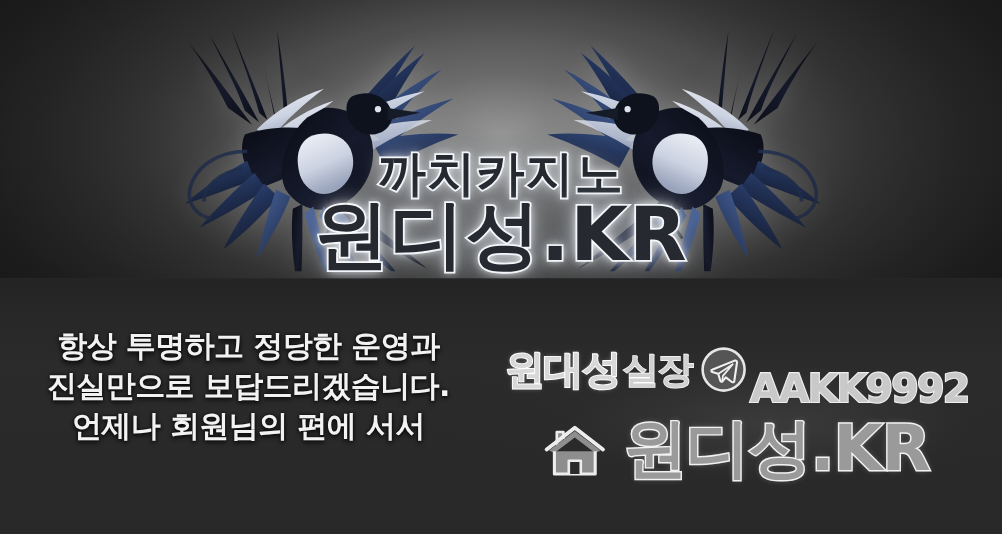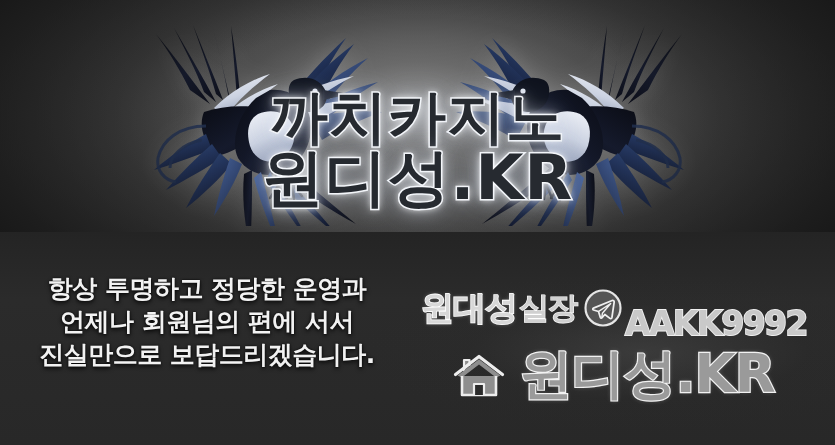--- a/index.html
+++ b/index.html
@@ -39,29 +39,30 @@
   #brand{
     position:absolute;left:0;top:90px;width:835px;
     text-align:center;z-index:5;
     line-height:0.96;
     pointer-events:none;
   }
   .brand-line{
     display:block;
     font-family:"DejaVu Sans", sans-serif;
     font-weight:700;
-    font-size:58px;
+    font-size:40px;
     letter-spacing:1px;
     color:#262a30;
     -webkit-text-stroke:3px #f3f5f8;
     paint-order:stroke fill;
     text-shadow:
       0 0 7px rgba(255,255,255,0.95),
       0 0 16px rgba(235,240,250,0.75),
       0 0 30px rgba(200,215,240,0.45);
+    margin-top: 36px;
   }
   #brand-line-2{font-size:62px;margin-top:2px;}
 
   
   #bottom{
     position:absolute;left:0;top:232px;width:835px;height:213px;
     background:
       radial-gradient(ellipse 280px 80px at 640px 120px, rgba(90,90,90,0.35) 0%, rgba(50,50,50,0.08) 60%, rgba(40,40,40,0) 100%),
       linear-gradient(180deg,#242424 0%,#2b2b2b 32%,#282828 100%);
   }
@@ -285,22 +286,22 @@
     <div id="brand">
       <span class="brand-line" id="brand-line-1">까치카지노</span>
       <span class="brand-line" id="brand-line-2">원디성.KR</span>
     </div>
   </div>
 
   <div id="bottom">
 
     <div id="slogan">
       <span class="slogan-line">항상 투명하고 정당한 운영과</span>
+      <span class="slogan-line">진실만으로 보답드리겠습니다.</span>
       <span class="slogan-line">언제나 회원님의 편에 서서</span>
-      <span class="slogan-line">진실만으로 보답드리겠습니다.</span>
     </div>
 
     <div id="contact">
 
       <div id="contact-row">
         <span id="manager-name">원대성</span>
         <span id="manager-title">실장</span>
 
         <svg id="telegram-icon" viewBox="0 0 48 48" xmlns="http://www.w3.org/2000/svg">
           <circle cx="24" cy="24" r="21" fill="#555555" stroke="#e6e6e6" stroke-width="2.6"></circle>

